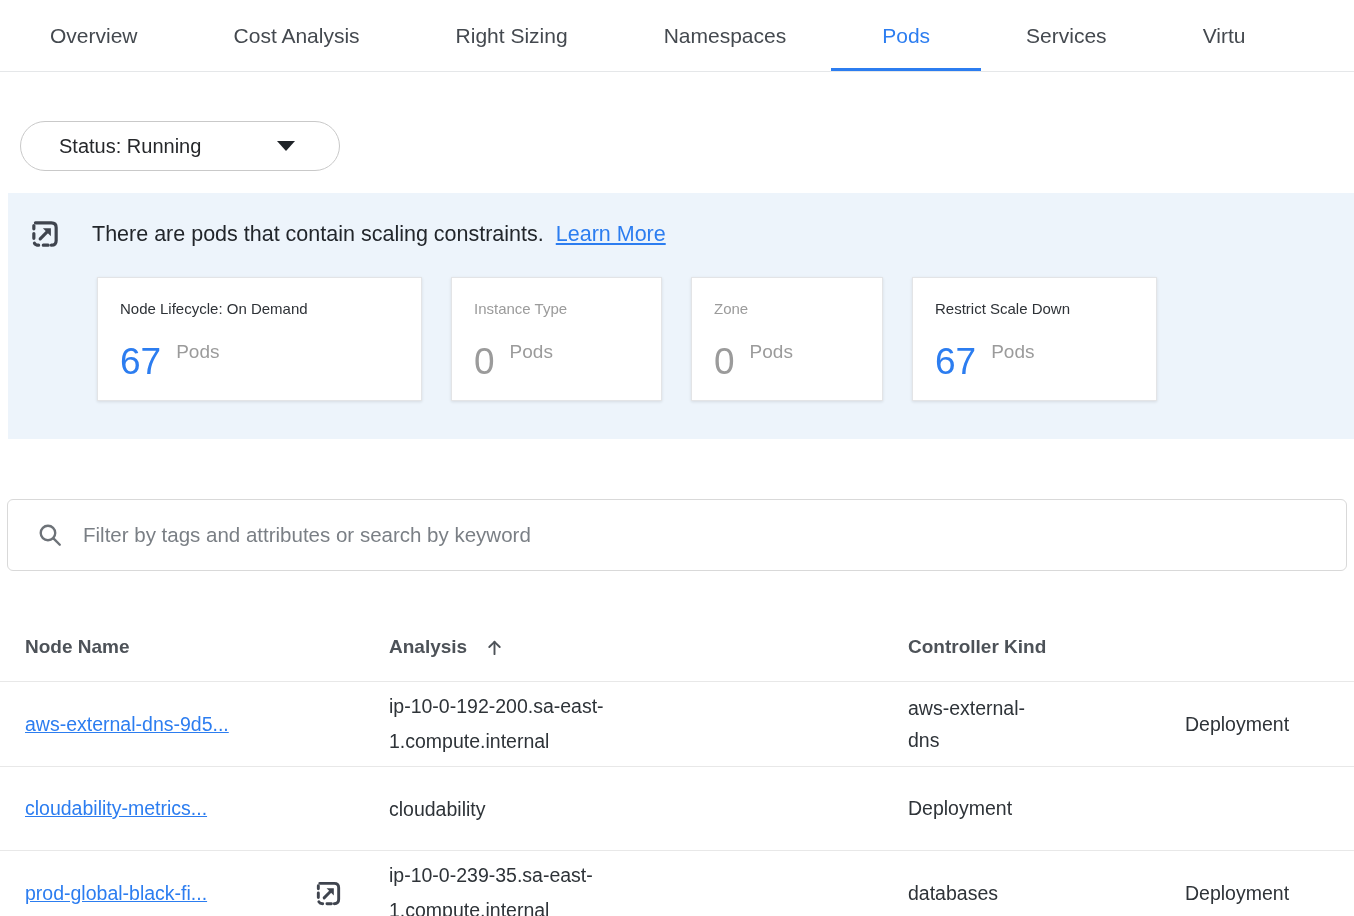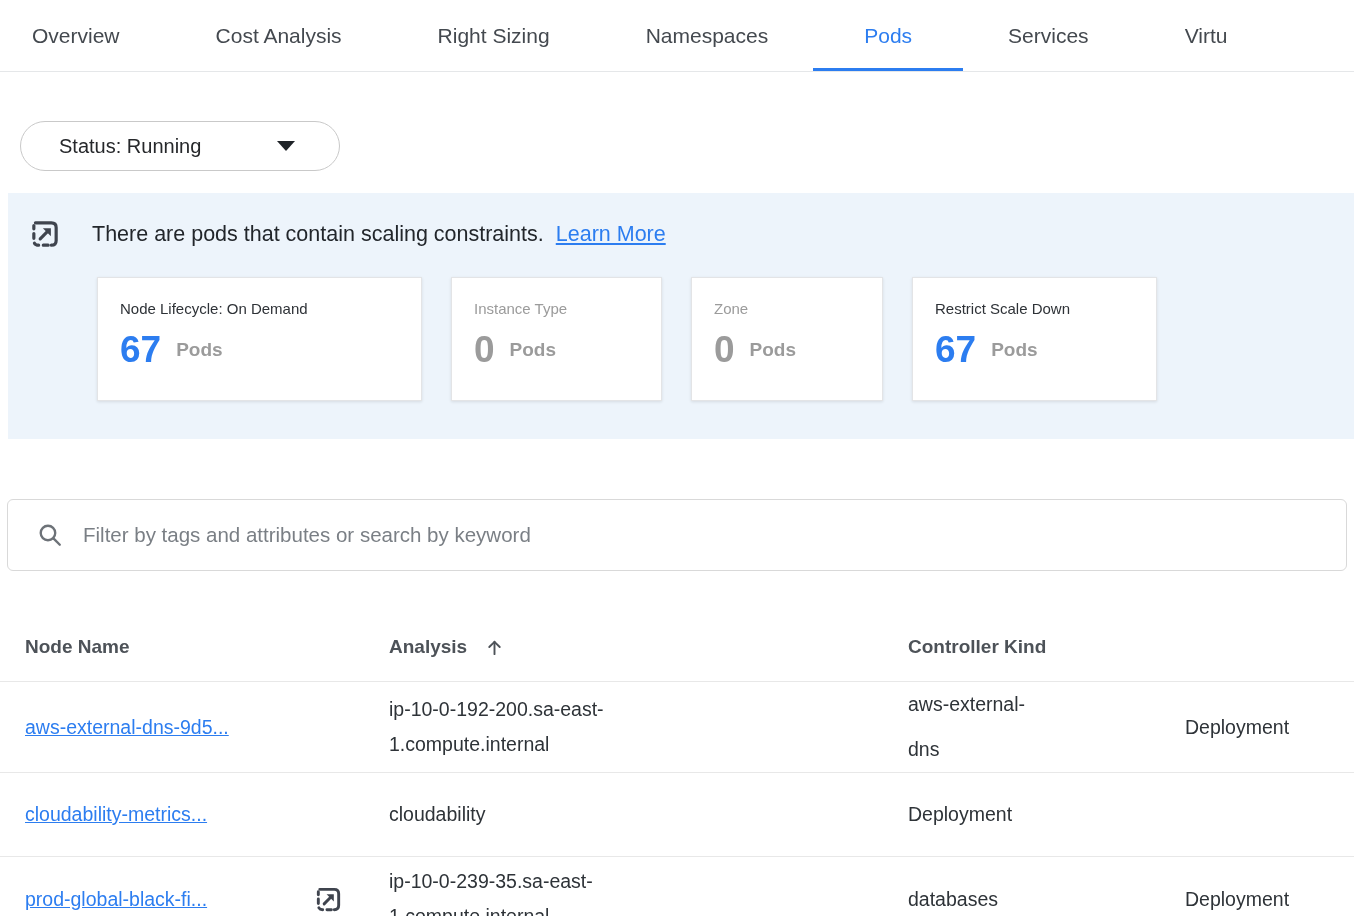--- a/index.html
+++ b/index.html
@@ -7,21 +7,21 @@
   body {
     width:1354px; height:916px; overflow:hidden;
     background:#ffffff;
     font-family:"Liberation Sans", sans-serif;
     color:#2f343a;
   }
 
   
   .tab-bar {
     display:flex; align-items:center;
-    height:72px; padding-left:32px; gap:96px;
+    height:72px; padding-left:50px; gap:96px;
     border-bottom:1px solid #e5e7e9;
     white-space:nowrap; overflow:hidden;
   }
   .tab {
     position:relative; height:72px;
     display:flex; align-items:center;
     font-size:21px; color:#44494f; cursor:pointer;
     flex:0 0 auto;
   }
   .tab.active { color:#2c7df0; }
@@ -61,21 +61,21 @@
     background:#ffffff; border:1px solid #e3e4e6;
     box-shadow:0 1px 3px rgba(0,0,0,0.10);
     height:124px; padding:22px 0 0 22px; cursor:pointer;
   }
   .card:nth-child(1){ width:325px; }
   .card:nth-child(2){ width:211px; }
   .card:nth-child(3){ width:192px; }
   .card:nth-child(4){ width:245px; }
   .card-title { font-size:15px; color:#2e3237; }
   .card.inactive .card-title { color:#9b9b9b; }
-  .card-metric { margin-top:12px; display:flex; align-items:center; gap:15px;font-weight:bold; }
+  .card-metric { margin-top:24px; display:flex; align-items:flex-start; gap:15px; }
   .card-value { font-size:37px; color:#2c7df0; }
   .card.inactive .card-value { color:#9b9b9b; }
   .card-unit { font-size:19px; color:#9b9b9b; }
 
   
   .search-bar {
     margin:60px 7px 0 7px; height:72px;
     border:1px solid #d9d9d9; border-radius:6px;
     display:flex; align-items:center; gap:17px;
     padding:0 20px 0 29px; background:#fff;
@@ -106,21 +106,21 @@
     min-height:84px; align-items:center;
     border-bottom:1px solid #e8e8e8;
     font-size:19.5px; color:#2e3338;
   }
   .cell { padding-left:25px; }
   .pod-cell { display:flex; align-items:center; }
   .pod-link { color:#2c7df0; text-decoration:underline; cursor:pointer; }
   .row-scale-icon { margin-left:auto; margin-right:20px; }
   .row-scale-icon svg { width:31px; height:31px; display:block; }
   .node-cell { max-width:300px; line-height:35px; padding-top:7px; padding-bottom:7px; }
-  .ns-cell { max-width:160px; line-height:45px; }
+  .ns-cell { max-width:160px; line-height:32px; }
 </style>
 </head>
 <body>
 
 <nav class="tab-bar">
     <div class="tab">
       <span class="tab-label">Overview</span>
     </div>
     <div class="tab">
       <span class="tab-label">Cost Analysis</span>

